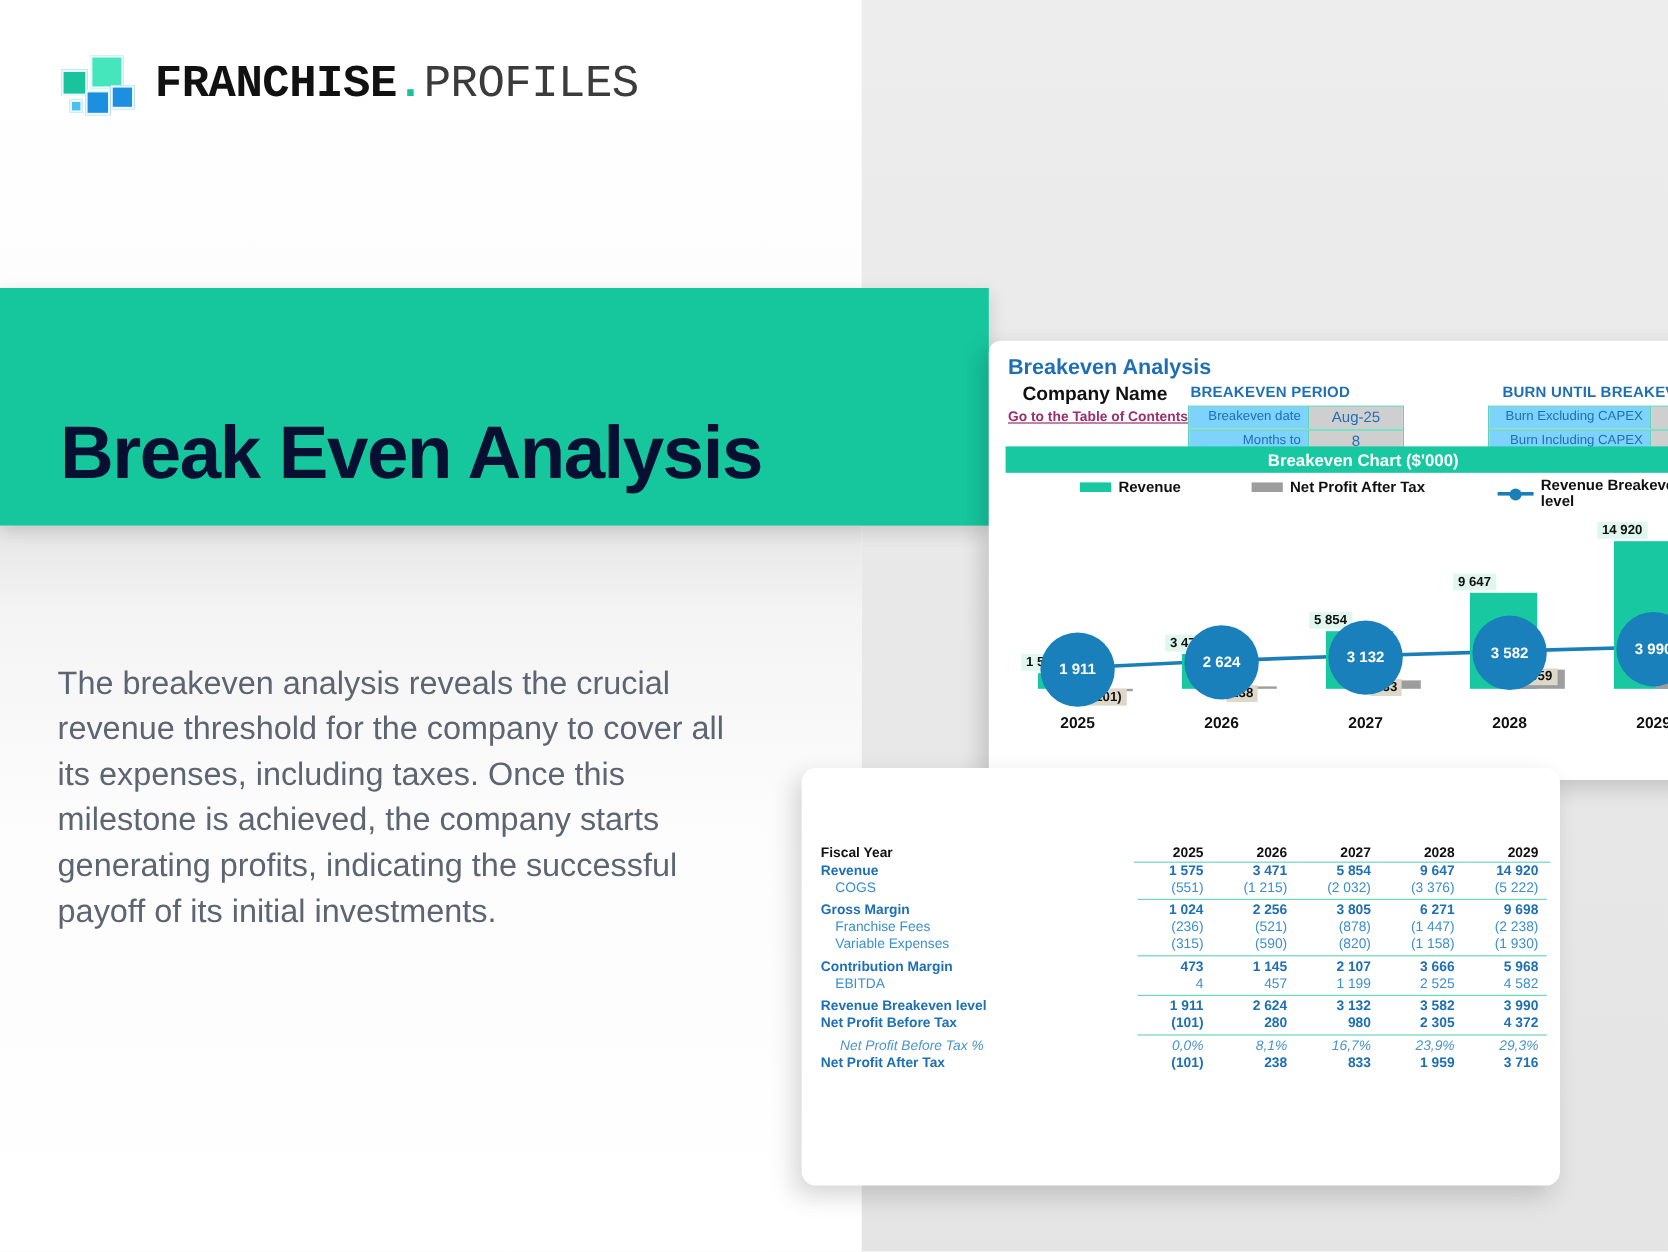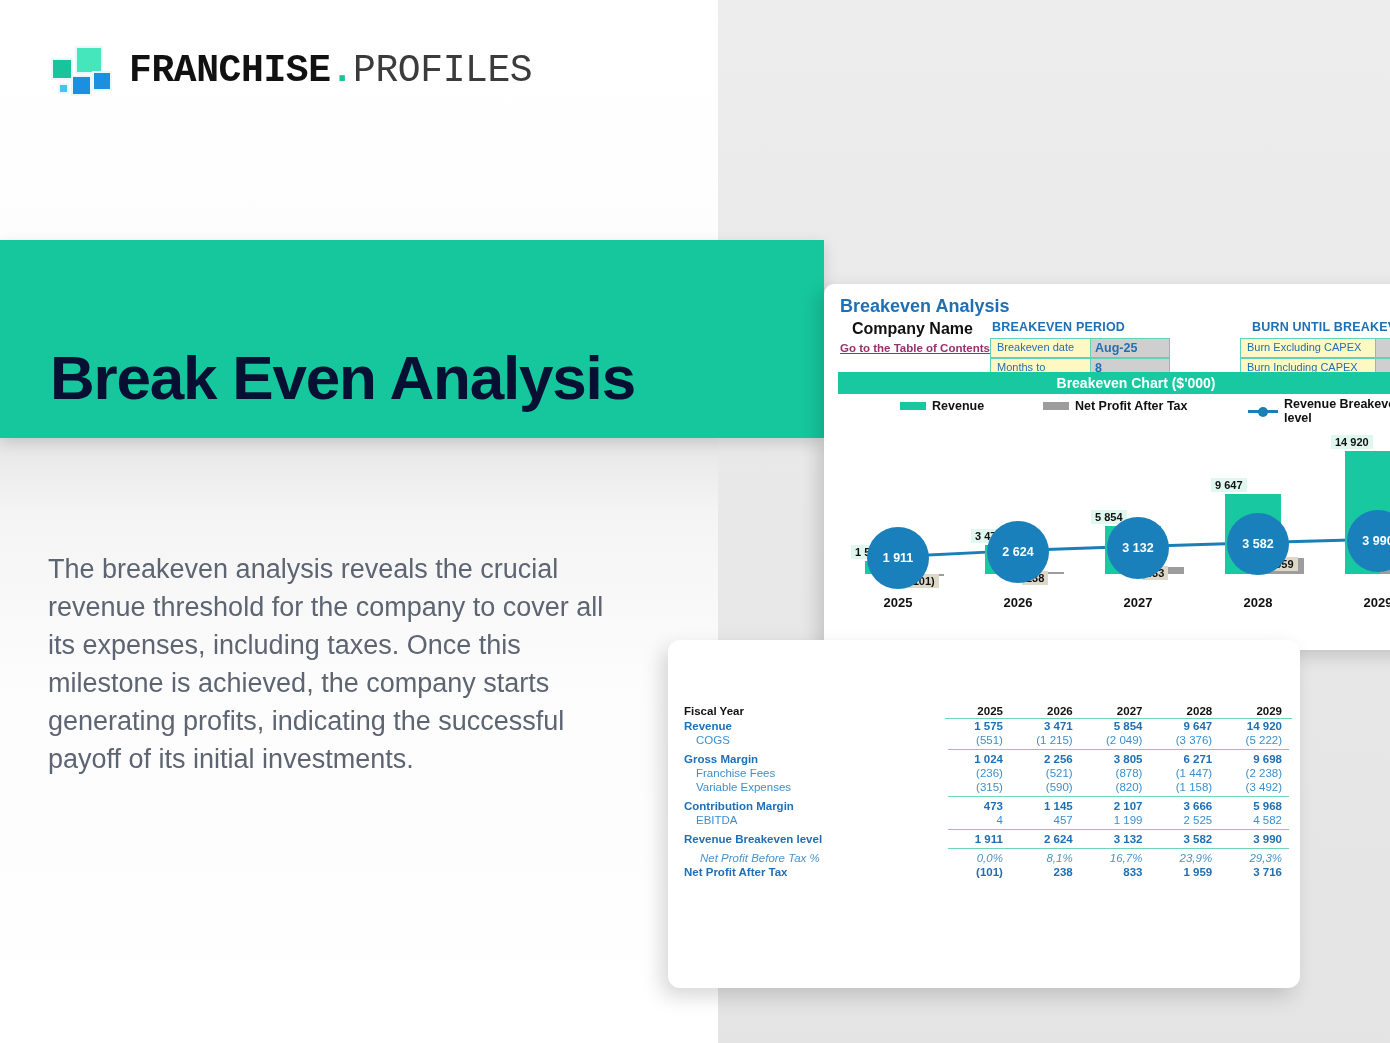--- a/index.html
+++ b/index.html
@@ -44,23 +44,23 @@
   #chart-card{position:absolute;left:824px;top:284px;width:610px;height:366px;
     background:#ffffff;border-radius:10px;box-shadow:-6px 6px 18px rgba(0,0,0,.16);
     overflow:hidden;}
   .xl-title{position:absolute;left:16px;top:12px;font-size:18px;font-weight:bold;color:#1f6fb5;}
   .xl-sub{position:absolute;left:28px;top:36px;font-size:16px;font-weight:bold;color:#111;}
   .xl-link{position:absolute;left:16px;top:58px;font-size:11.5px;font-weight:bold;color:#9b2f6e;
     text-decoration:underline;}
 
   .kpi-head{position:absolute;font-size:12.5px;font-weight:bold;color:#1f6fb5;letter-spacing:.2px;}
   .kpi-box{position:absolute;border:1px solid #5ed3b6;box-sizing:border-box;display:flex;}
-  .kpi-box .lbl{flex:1;text-align:left;padding:2px 6px;font-size:11px;color:#1f6fb5;
-    background:#fef9c3;border-right:1px solid #5ed3b6;}
-  .kpi-box .val{width:70px;text-align:left;padding:2px 4px;font-size:12.5px;font-weight:bold;
+  .kpi-box .lbl{flex:1;text-align:right;padding:2px 6px;font-size:11px;color:#1f6fb5;
+    background:#7dd3fc;border-right:1px solid #5ed3b6;}
+  .kpi-box .val{width:70px;text-align:center;padding:2px 4px;font-size:12.5px;font-weight:normal;
     color:#1f6fb5;background:#cfcfcf;}
 
   .chart-band{position:absolute;left:14px;top:88px;width:596px;height:22px;background:#18c8a0;}
   .chart-band span{display:block;text-align:center;line-height:22px;font-size:14px;
     font-weight:bold;color:#ffffff;}
   .legend{position:absolute;left:14px;top:114px;width:596px;height:20px;}
   .lg{position:absolute;display:flex;align-items:center;gap:6px;font-size:12.5px;
     font-weight:bold;color:#111;}
   .sw{display:block;width:26px;height:8px;}
   .sw-rev{background:#18c8a0;}
@@ -228,21 +228,21 @@
           <td class="num">1 575</td>
           <td class="num">3 471</td>
           <td class="num">5 854</td>
           <td class="num">9 647</td>
           <td class="num">14 920</td>
         </tr>
         <tr class="r-minor">
           <td class="lbl" style="padding-left: 20px;">COGS</td>
           <td class="num">(551)</td>
           <td class="num">(1 215)</td>
-          <td class="num">(2 049)</td>
+          <td class="num">(2 032)</td>
           <td class="num">(3 376)</td>
           <td class="num">(5 222)</td>
         </tr>
         <tr class="rule">
           <td></td>
           <td colspan="5">
             <span class="ln"></span>
           </td>
         </tr>
         <tr class="r-major">
@@ -260,21 +260,21 @@
           <td class="num">(878)</td>
           <td class="num">(1 447)</td>
           <td class="num">(2 238)</td>
         </tr>
         <tr class="r-minor">
           <td class="lbl" style="padding-left: 20px;">Variable Expenses</td>
           <td class="num">(315)</td>
           <td class="num">(590)</td>
           <td class="num">(820)</td>
           <td class="num">(1 158)</td>
-          <td class="num">(3 492)</td>
+          <td class="num">(1 930)</td>
         </tr>
         <tr class="rule">
           <td></td>
           <td colspan="5">
             <span class="ln"></span>
           </td>
         </tr>
         <tr class="r-major">
           <td class="lbl">Contribution Margin</td>
           <td class="num">473</td>
@@ -298,20 +298,28 @@
           </td>
         </tr>
         <tr class="r-major">
           <td class="lbl">Revenue Breakeven level</td>
           <td class="num">1 911</td>
           <td class="num">2 624</td>
           <td class="num">3 132</td>
           <td class="num">3 582</td>
           <td class="num">3 990</td>
         </tr>
+        <tr class="r-major">
+          <td class="lbl">Net Profit Before Tax</td>
+          <td class="num">(101)</td>
+          <td class="num">280</td>
+          <td class="num">980</td>
+          <td class="num">2 305</td>
+          <td class="num">4 372</td>
+        </tr>
         <tr class="rule">
           <td></td>
           <td colspan="5">
             <span class="ln"></span>
           </td>
         </tr>
         <tr class="r-pct">
           <td class="lbl" style="padding-left: 24px;">Net Profit Before Tax %</td>
           <td class="num">0,0%</td>
           <td class="num">8,1%</td>

